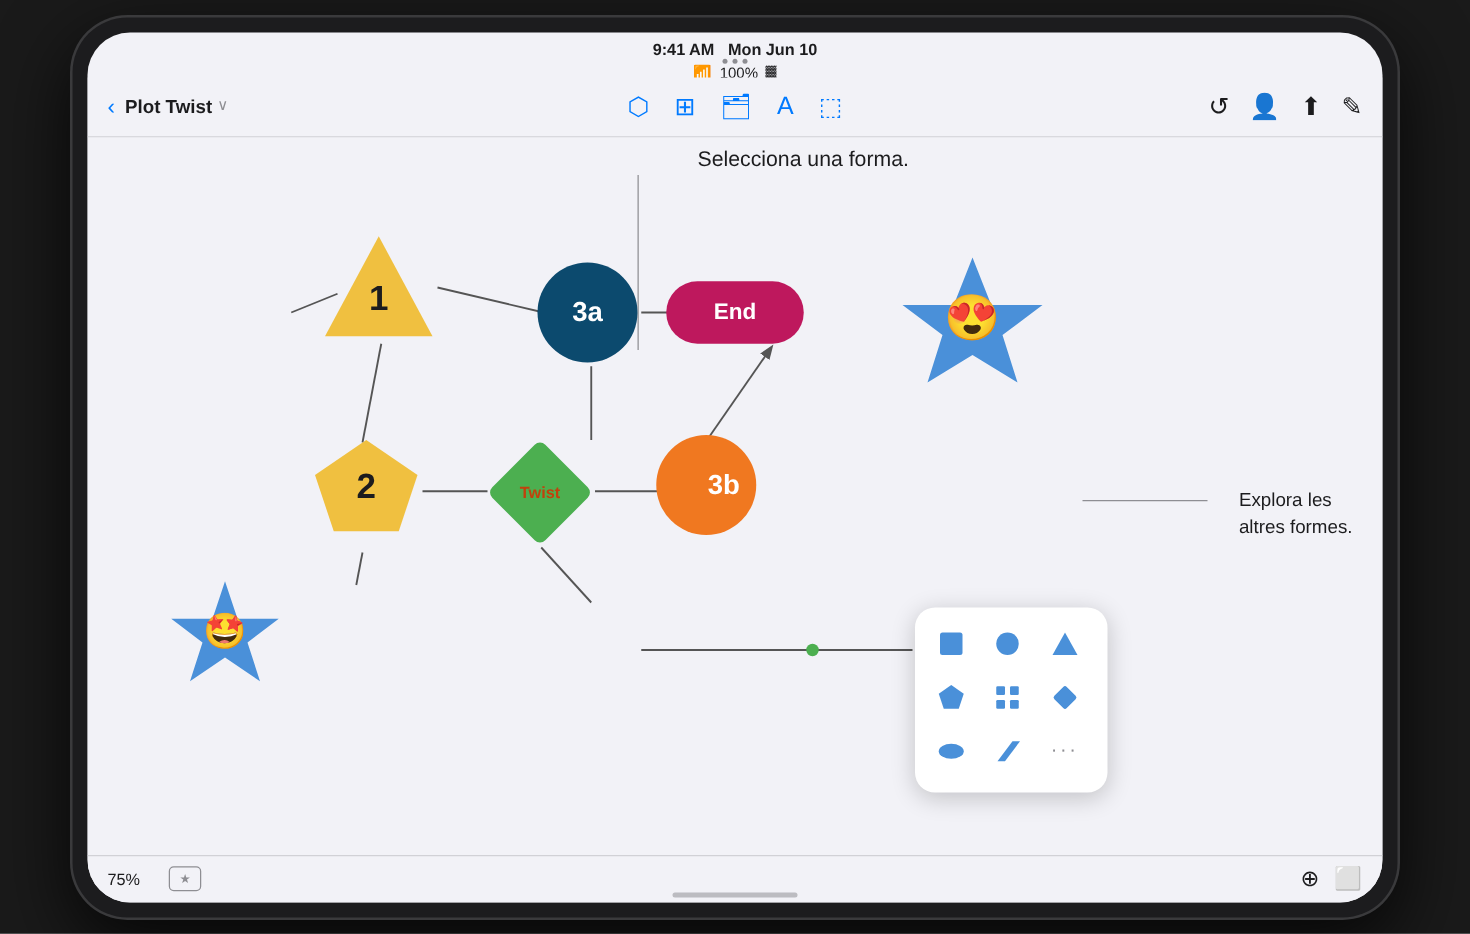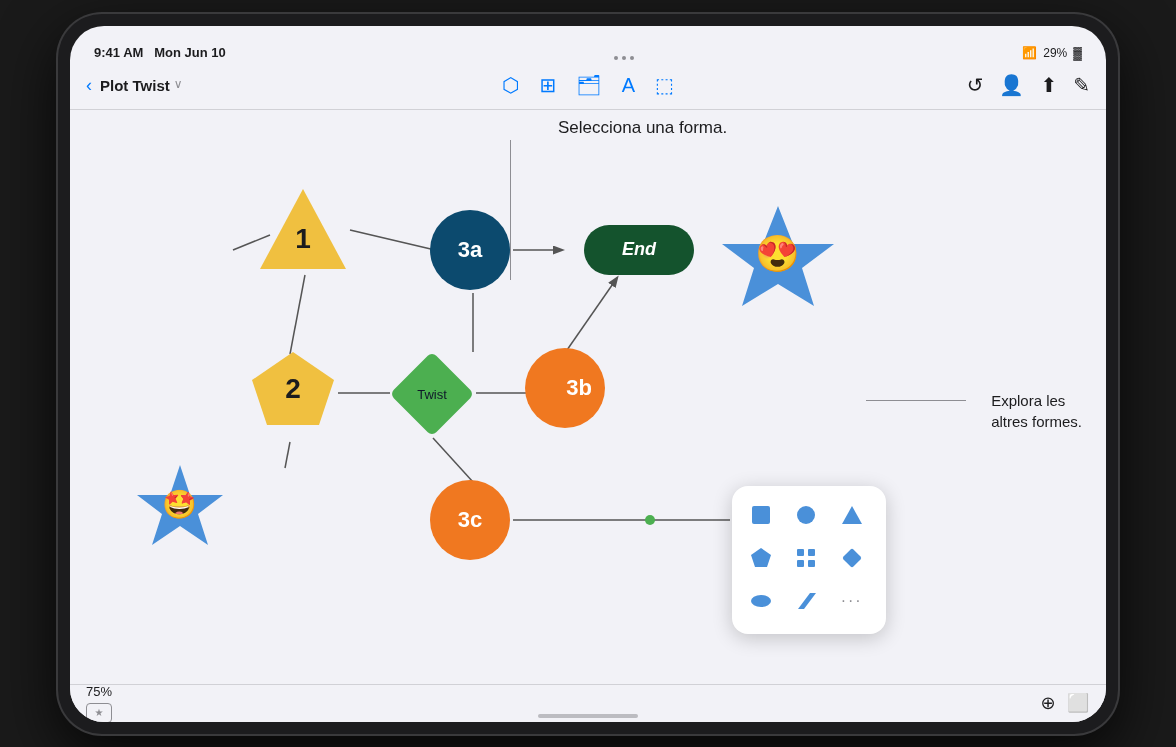--- a/index.html
+++ b/index.html
@@ -35,26 +35,27 @@
       background: #f2f2f7;
       border-radius: 34px;
       overflow: hidden;
       display: flex;
       flex-direction: column;
     }
 
     
     .status-bar {
       display: flex;
-      align-items: flex-end;
+      align-items: center;
       justify-content: space-between;
-      padding: 22px 24px 2px;
+      padding: 6px 24px 2px;
       height: 36px;
       background: transparent;
       flex-shrink: 0;
+      flex-direction: column;
     }
     .status-time {
       font-size: 13px;
       font-weight: 600;
       color: #1c1c1e;
     }
     .status-center {
       display: flex;
       gap: 4px;
     }
@@ -252,27 +253,26 @@
       left: 360px;
       top: 370px;
       color: white;
       font-size: 22px;
     }
 
     
     .shape-end {
       width: 110px;
       height: 50px;
-      background: #14532d;
+      background: #be185d;
       border-radius: 25px;
-      left: 514px;
+      left: 463px;
       top: 115px;
       color: white;
       font-size: 18px;
-      font-style: italic;
     }
 
     
     .connectors {
       position: absolute;
       top: 0; left: 0;
       width: 100%;
       height: 100%;
       pointer-events: none;
     }
@@ -311,22 +311,21 @@
       border-top: 1px solid #d1d1d6;
       display: flex;
       align-items: center;
       justify-content: space-between;
       padding: 0 16px;
       flex-shrink: 0;
     }
     .zoom-badge {
       display: flex;
       align-items: center;
-      gap: 4px;
-      flex-direction: column;
+      gap: 23px;
     }
     .zoom-pct {
       font-size: 13px;
       color: #1c1c1e;
     }
     .zoom-icon {
       width: 26px;
       height: 20px;
       border: 1.5px solid #8e8e93;
       border-radius: 4px;
@@ -383,21 +382,21 @@
         &nbsp;
         <span>Mon Jun 10</span>
       </div>
       <div class="status-center">
         <div class="status-dot"></div>
         <div class="status-dot"></div>
         <div class="status-dot"></div>
       </div>
       <div class="status-right">
         <span>📶</span>
-        <span>29%</span>
+        <span>100%</span>
         <span>▓</span>
       </div>
     </div>
 
     <div class="toolbar">
       <div class="toolbar-left">
         <div class="back-btn">
           <span style="font-size:18px; color:#007aff;">‹</span>
         </div>
         <div style="display:flex; gap:4px;">
@@ -479,34 +478,31 @@
         <svg width="90" height="90" viewBox="0 0 90 90" xmlns="http://www.w3.org/2000/svg">
           <polygon points="45,5 86,33 71,78 19,78 4,33" fill="#f0c040"></polygon>
         </svg>
         <span style="position:absolute; font-size:28px; font-weight:900; color:#1c1c1e; top:26px; left:50%; transform:translateX(-50%);">2</span>
       </div>
 
       <div class="shape shape-twist" style="position:absolute; left:318px; top:240px; width:88px; height:88px;">
         <svg width="88" height="88" viewBox="0 0 88 88" xmlns="http://www.w3.org/2000/svg">
           <rect x="14" y="14" width="60" height="60" fill="#4caf50" rx="6" transform="rotate(45 44 44)"></rect>
         </svg>
-        <span style="position:absolute; font-size:13px; font-weight:400; color:#0f172a; top:50%; left:50%; transform:translate(-50%,-50%);">Twist</span>
+        <span style="position:absolute; font-size:13px; font-weight:700; color:#c2410c; top:50%; left:50%; transform:translate(-50%,-50%);">Twist</span>
       </div>
 
       <div class="shape shape-3a">
         <span style="color:white; font-size:22px; font-weight:800;">3a</span>
       </div>
 
       <div class="shape shape-3b">
         <span style="color:white; font-size:22px; font-weight:800;margin-left:28px;">3b</span>
       </div>
 
-      <div class="shape shape-3c">
-        <span style="color:white; font-size:22px; font-weight:800;">3c</span>
-      </div>
 
       <div class="shape shape-end">
         <span style="color:white; font-size:18px; font-weight:700;">End</span>
       </div>
 
       <div style="position:absolute; left:65px; top:350px; width:90px; height:90px; display:flex; align-items:center; justify-content:center;">
         <svg width="90" height="90" viewBox="0 0 90 90" xmlns="http://www.w3.org/2000/svg">
           <polygon points="45,5 55,35 88,35 63,54 73,85 45,66 17,85 27,54 2,35 35,35" fill="#4a90d9"></polygon>
         </svg>
         <span style="position:absolute; font-size:28px; top:28px; left:50%; transform:translateX(-50%);">🤩</span>

